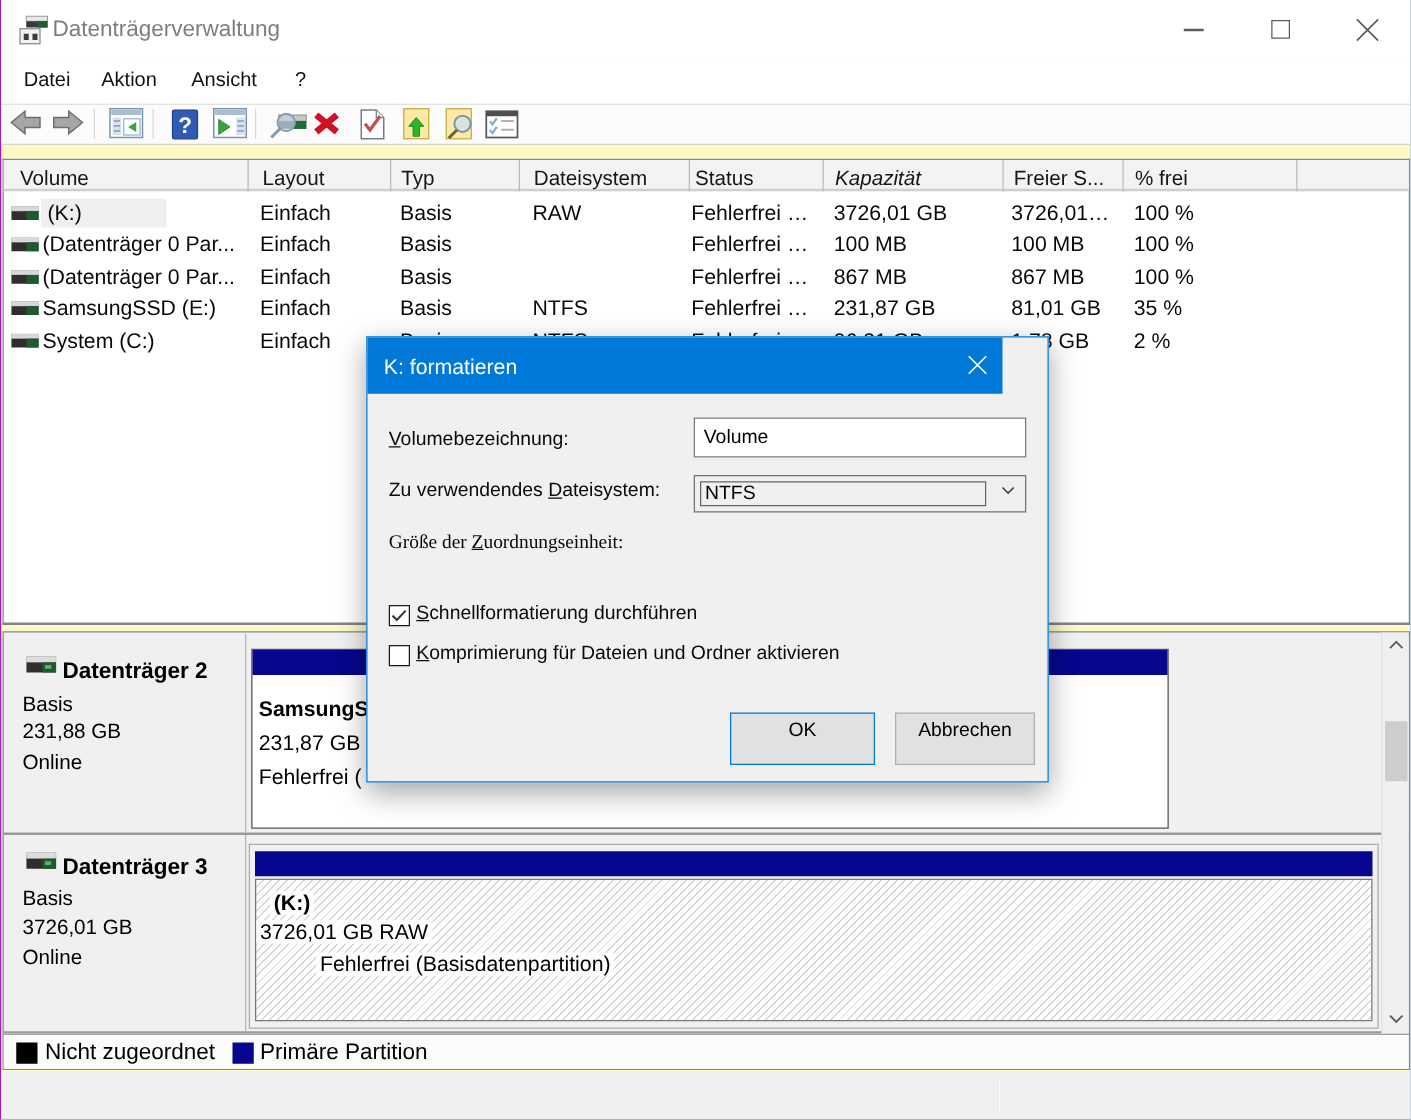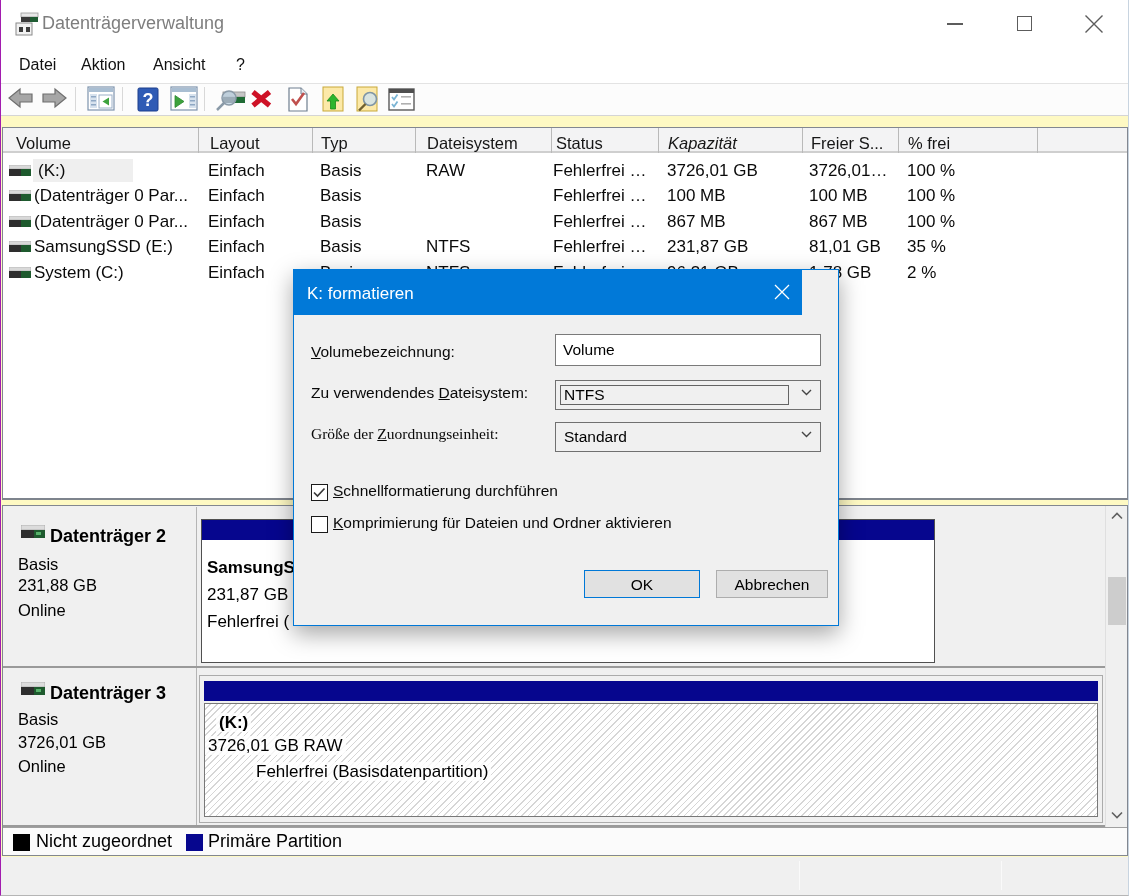--- a/index.html
+++ b/index.html
@@ -38,21 +38,21 @@
 #dlg { left:292px; top:269px; width:546px; height:357px; background:#f0f0f0; border:1px solid #0078d7; box-shadow:0 8px 22px rgba(0,0,0,0.35); }
 #dlgtitle { position:absolute; left:0; top:0; width:508px; height:45px; background:#0179d8; }
 #dlgtitle span { position:absolute; left:13px; top:14px; color:#fff; font-size:17px; }
 .dlabel { position:absolute; left:17px; font-size:15.5px; line-height:18px; color:#090909; }
 #vinput { position:absolute; left:261px; top:64px; width:266px; height:32px; background:#fff; border:1px solid #7a7a7a; font-size:15.5px; padding-left:7px; line-height:30px; }
 .combo { position:absolute; left:261px; width:266px; height:30px; background:#f0f0f0; border:1px solid #707070; }
 .combo .chev { position:absolute; right:8px; top:8px; }
 .focusrect { position:absolute; left:4px; top:4px; width:229px; height:20px; border:1px solid #646464; }
 .ctext { position:absolute; left:8px; top:5px; font-size:15.5px; }
 .cbox { position:absolute; left:17px; width:17px; height:17px; background:#fff; border:1px solid #1a1a1a; }
-.btn { position:absolute; top:300px; height:28px; background:#e1e1e1; border:1px solid #adadad; text-align:center; font-size:15.5px; line-height:28px; }
+.btn { position:absolute; top:300px; height:42px; background:#e1e1e1; border:1px solid #adadad; text-align:center; font-size:15.5px; line-height:28px; }
 u { text-decoration:underline; }
 </style>
 </head>
 <body>
 <div id="win">
 
   <div class="abs" id="titlebar"></div>
   <svg class="abs" style="left:12px; top:11px;" width="26" height="26">
     <rect x="8" y="2" width="17" height="4" fill="#e8e8e8" stroke="#9a9a9a" stroke-width="0.8"></rect>
     <rect x="8" y="6" width="17" height="5" fill="#3a3a3a"></rect>
@@ -317,26 +317,20 @@
     <div id="vinput">Volume</div>
     <div class="dlabel" style="top:114px;">Zu verwendendes <u>D</u>ateisystem:</div>
     <div class="combo" style="top:110px;">
       <div class="focusrect"></div>
       <div class="ctext">NTFS</div>
       <svg class="chev" width="11" height="7">
           <path d="M1 1 L5.5 5.5 L10 1" stroke="#454545" stroke-width="1.4" fill="none"></path>
         </svg>
     </div>
     <div class="dlabel" style="top:155px;font-family:Liberation Serif, serif;">Größe der <u>Z</u>uordnungseinheit:</div>
-    <div class="combo" style="top:152px;">
-      <div class="ctext">Standard</div>
-      <svg class="chev" width="11" height="7">
-          <path d="M1 1 L5.5 5.5 L10 1" stroke="#454545" stroke-width="1.4" fill="none"></path>
-        </svg>
-    </div>
     <div class="cbox" style="top:214px;">
       <svg style="position:absolute; left:1px; top:2px;" width="13" height="11">
           <path d="M1 5.5 L4.5 9 L11.5 1.5" stroke="#3a3a3a" stroke-width="1.7" fill="none"></path>
         </svg>
     </div>
     <div class="dlabel" style="left:39px; top:212px;"><u>S</u>chnellformatierung durchführen</div>
     <div class="cbox" style="top:246px;"></div>
     <div class="dlabel" style="left:39px; top:244px;"><u>K</u>omprimierung für Dateien und Ordner aktivieren</div>
     <div class="btn" style="left:290px; width:116px; border:1px solid #0078d7;">OK</div>
     <div class="btn" style="left:422px; width:112px;">Abbrechen</div>

